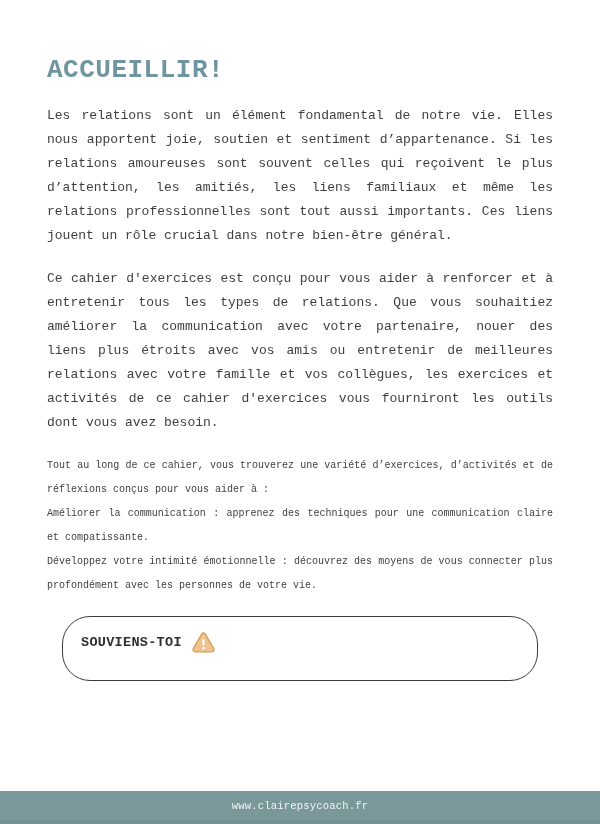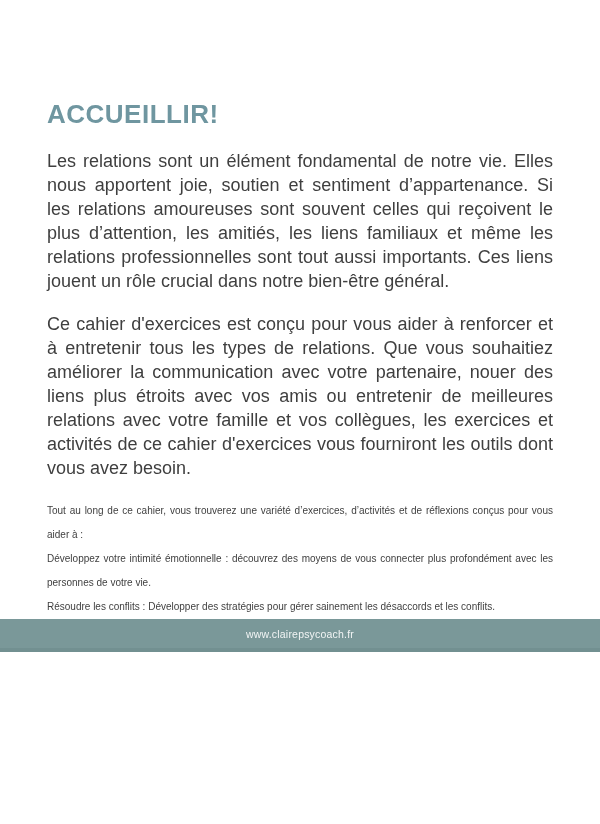--- a/index.html
+++ b/index.html
@@ -1,41 +1,40 @@
 <!DOCTYPE html>
 <html><head>
 <meta charset="utf-8">
 <style>
   * { margin: 0; padding: 0; box-sizing: border-box; }
   html, body { background: #ffffff; }
   .page {
     position: relative;
     width: 600px;
-    height: 608px;
+    height: 824px;
     background: #ffffff;
-    font-family: Liberation Sans, sans-serif;
+    font-family: Liberation Mono, monospace;
     color: #3f3f3f;
     overflow: hidden;
-    margin-top: 44px;
   }
   .content {
     position: absolute;
     left: 47px;
     right: 47px;
     top: 55px;
   }
   .doc-title {
     font-size: 26px;
     font-weight: bold;
     color: #6f96a0;
     letter-spacing: 0.5px;
     margin-bottom: 19px;
   }
   .para {
-    font-size: 18px;
+    font-size: 13px;
     line-height: 24px;
     text-align: justify;
     margin-bottom: 19px;
   }
   .subheading {
     font-size: 13px;
     line-height: 24px;
     margin-bottom: 16px;
   }
   .list-block { margin-bottom: 0; }
@@ -91,22 +90,22 @@
 
     <h1 class="doc-title">ACCUEILLIR!</h1>
 
     <p class="para">Les relations sont un élément fondamental de notre vie. Elles nous apportent joie, soutien et sentiment d’appartenance. Si les relations amoureuses sont souvent celles qui reçoivent le plus d’attention, les amitiés, les liens familiaux et même les relations professionnelles sont tout aussi importants. Ces liens jouent un rôle crucial dans notre bien-être général.</p>
 
     <p class="para">Ce cahier d'exercices est conçu pour vous aider à renforcer et à entretenir tous les types de relations. Que vous souhaitiez améliorer la communication avec votre partenaire, nouer des liens plus étroits avec vos amis ou entretenir de meilleures relations avec votre famille et vos collègues, les exercices et activités de ce cahier d'exercices vous fourniront les outils dont vous avez besoin.</p>
 
 
     <div class="list-block">
       <div class="list-line">Tout au long de ce cahier, vous trouverez une variété d’exercices, d’activités et de réflexions conçus pour vous aider à :</div>
+      <div class="list-line">Améliorer la communication : apprenez des techniques pour une communication claire et compatissante.</div>
       <div class="list-line">Développez votre intimité émotionnelle : découvrez des moyens de vous connecter plus profondément avec les personnes de votre vie.</div>
-      <div class="list-line">Résoudre les conflits : Développer des stratégies pour gérer sainement les désaccords et les conflits.</div>
     </div>
 
     <div class="callout">
       <div class="callout-header">
         <span class="callout-heading">SOUVIENS-TOI</span>
         <span class="warning-icon">
           <svg width="23" height="21" viewBox="0 0 24 22" xmlns="http://www.w3.org/2000/svg">
             <path d="M10.2 2.0 L1.3 17.3 a2.3 2.3 0 0 0 2.0 3.45 h17.4 a2.3 2.3 0 0 0 2.0 -3.45 L13.8 2.0 a2.1 2.1 0 0 0 -3.6 0 Z" fill="#eec28d" stroke="#d99d56" stroke-width="1.4"></path>
             <rect x="10.9" y="7.2" width="2.2" height="7" rx="1.1" fill="#ffffff"></rect>
             <circle cx="12" cy="17" r="1.4" fill="#ffffff"></circle>

